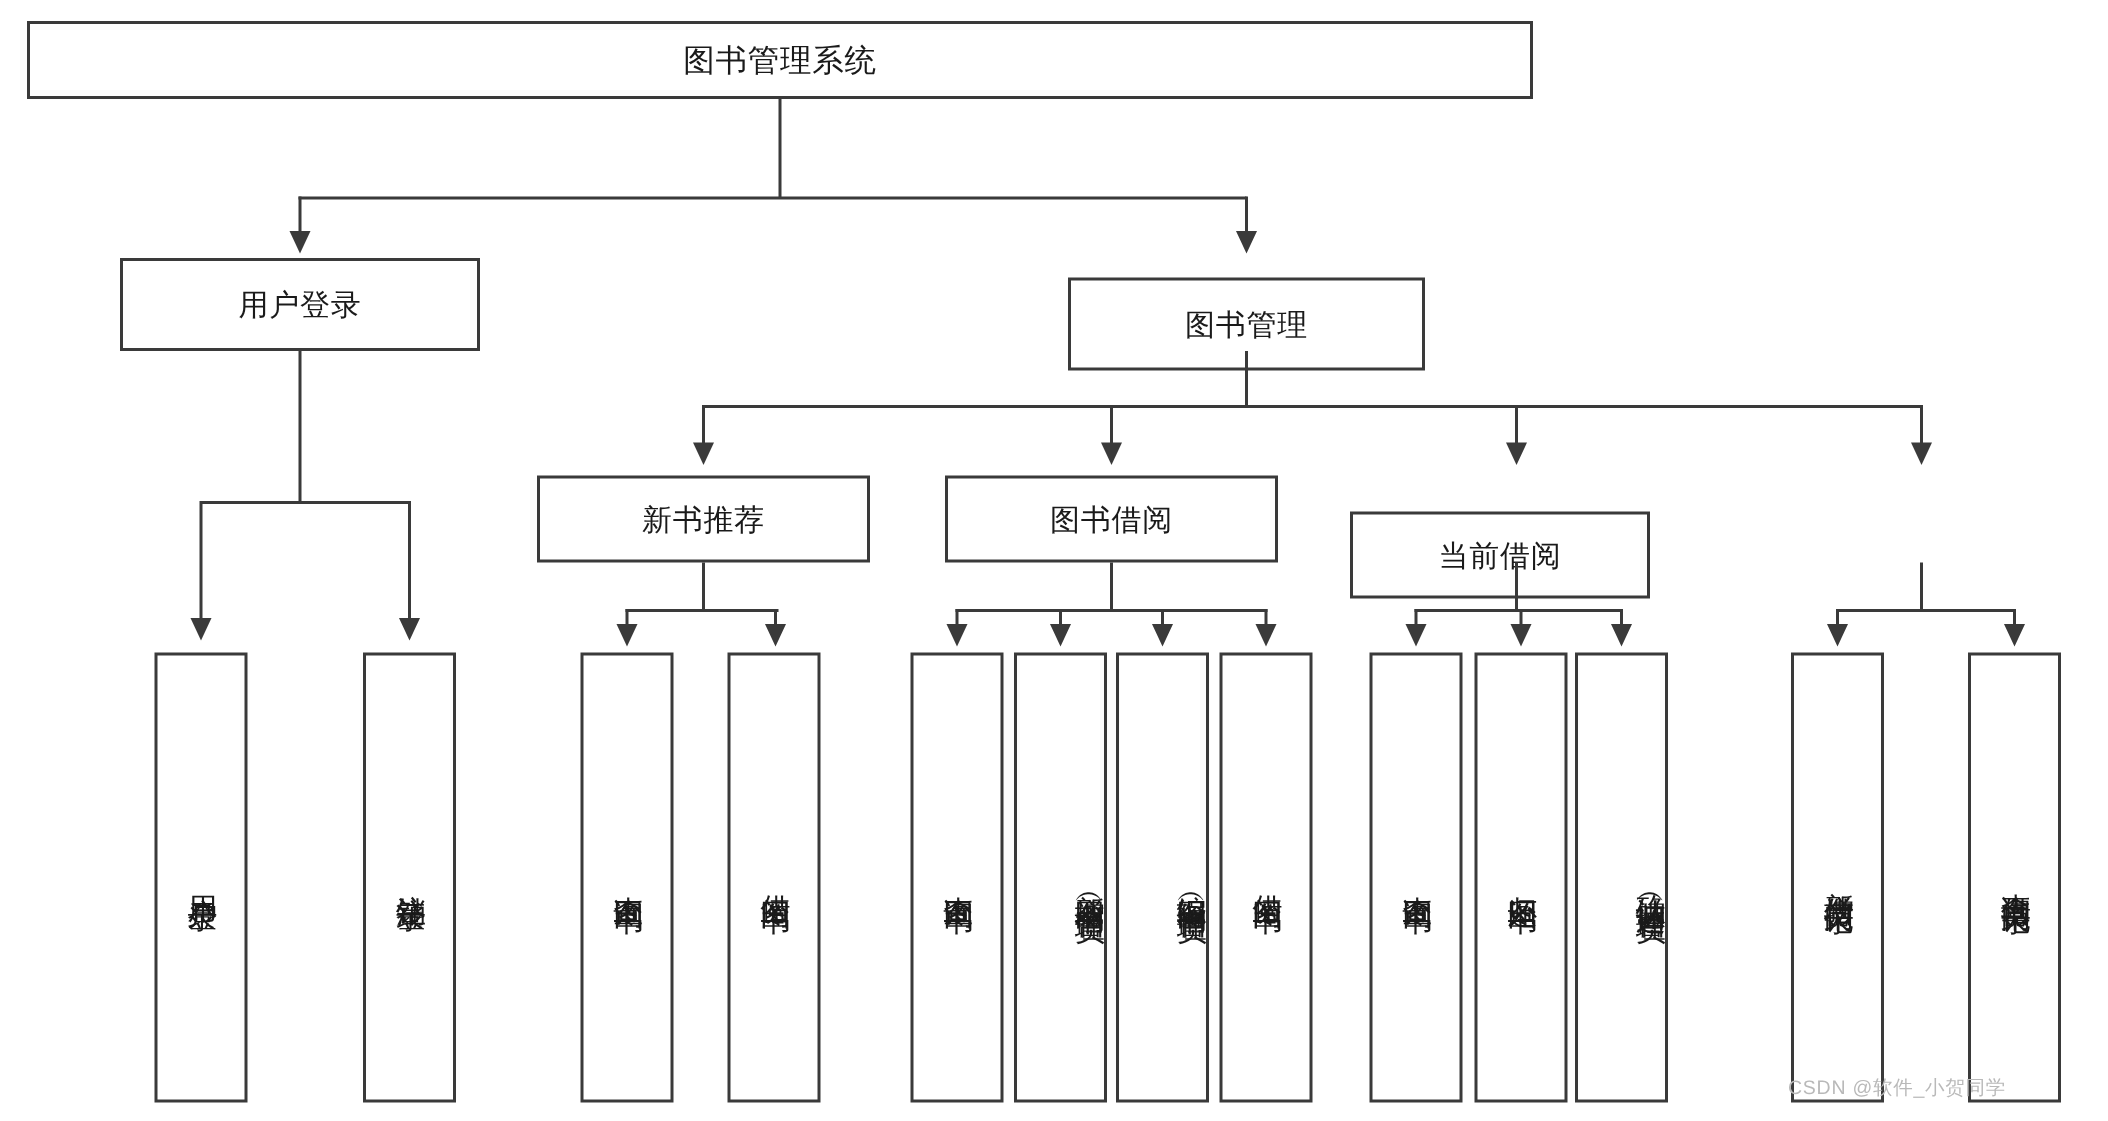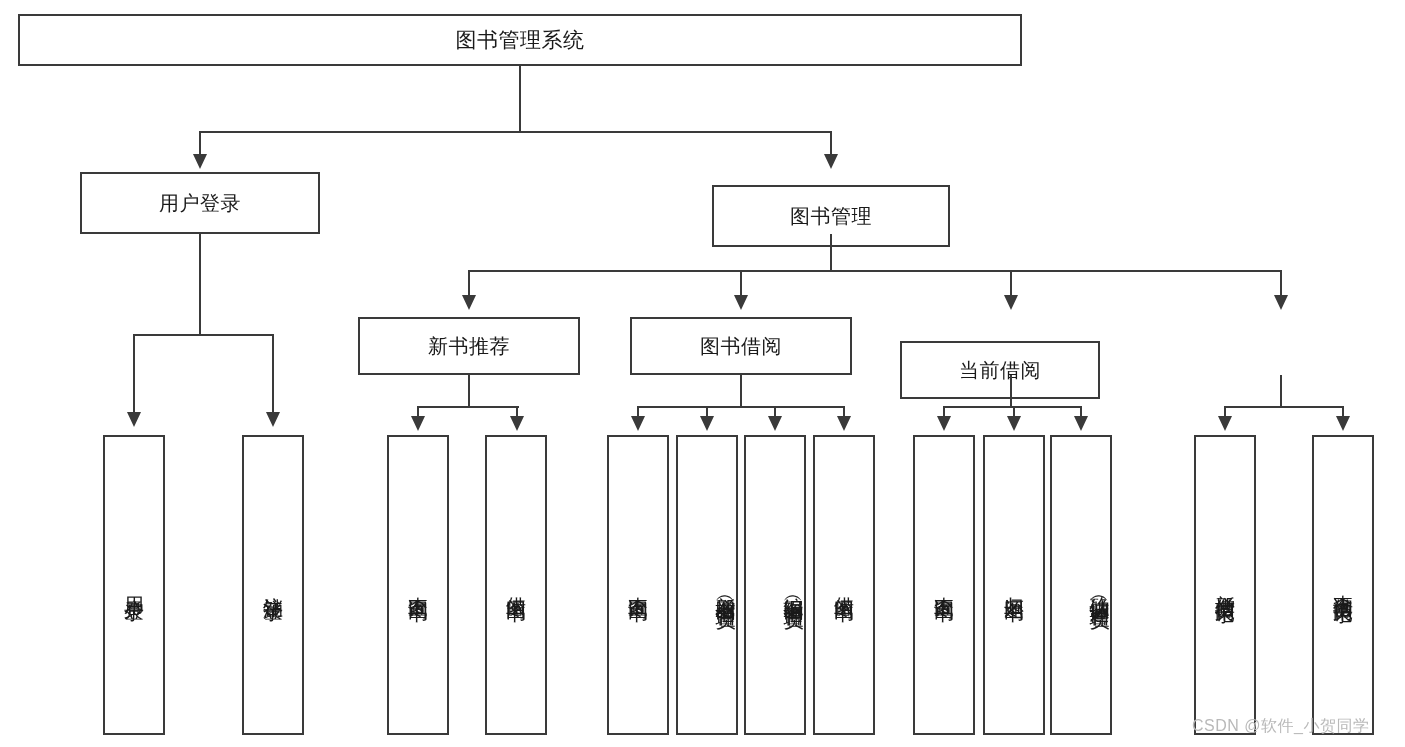--- a/index.html
+++ b/index.html
@@ -58,21 +58,21 @@
   .arrow {
     position: absolute;
     width: 0;
     height: 0;
     border-left: 7px solid transparent;
     border-right: 7px solid transparent;
     border-top: 15px solid #3a3a3a;
   }
   .watermark {
     position: absolute;
-    font-size: 16px;
+    font-size: 13px;
     color: #b9b9b9;
     white-space: nowrap;
     letter-spacing: 0.5px;
   }
 </style>
 </head>
 <body>
 
 <div id="canvas">
 

